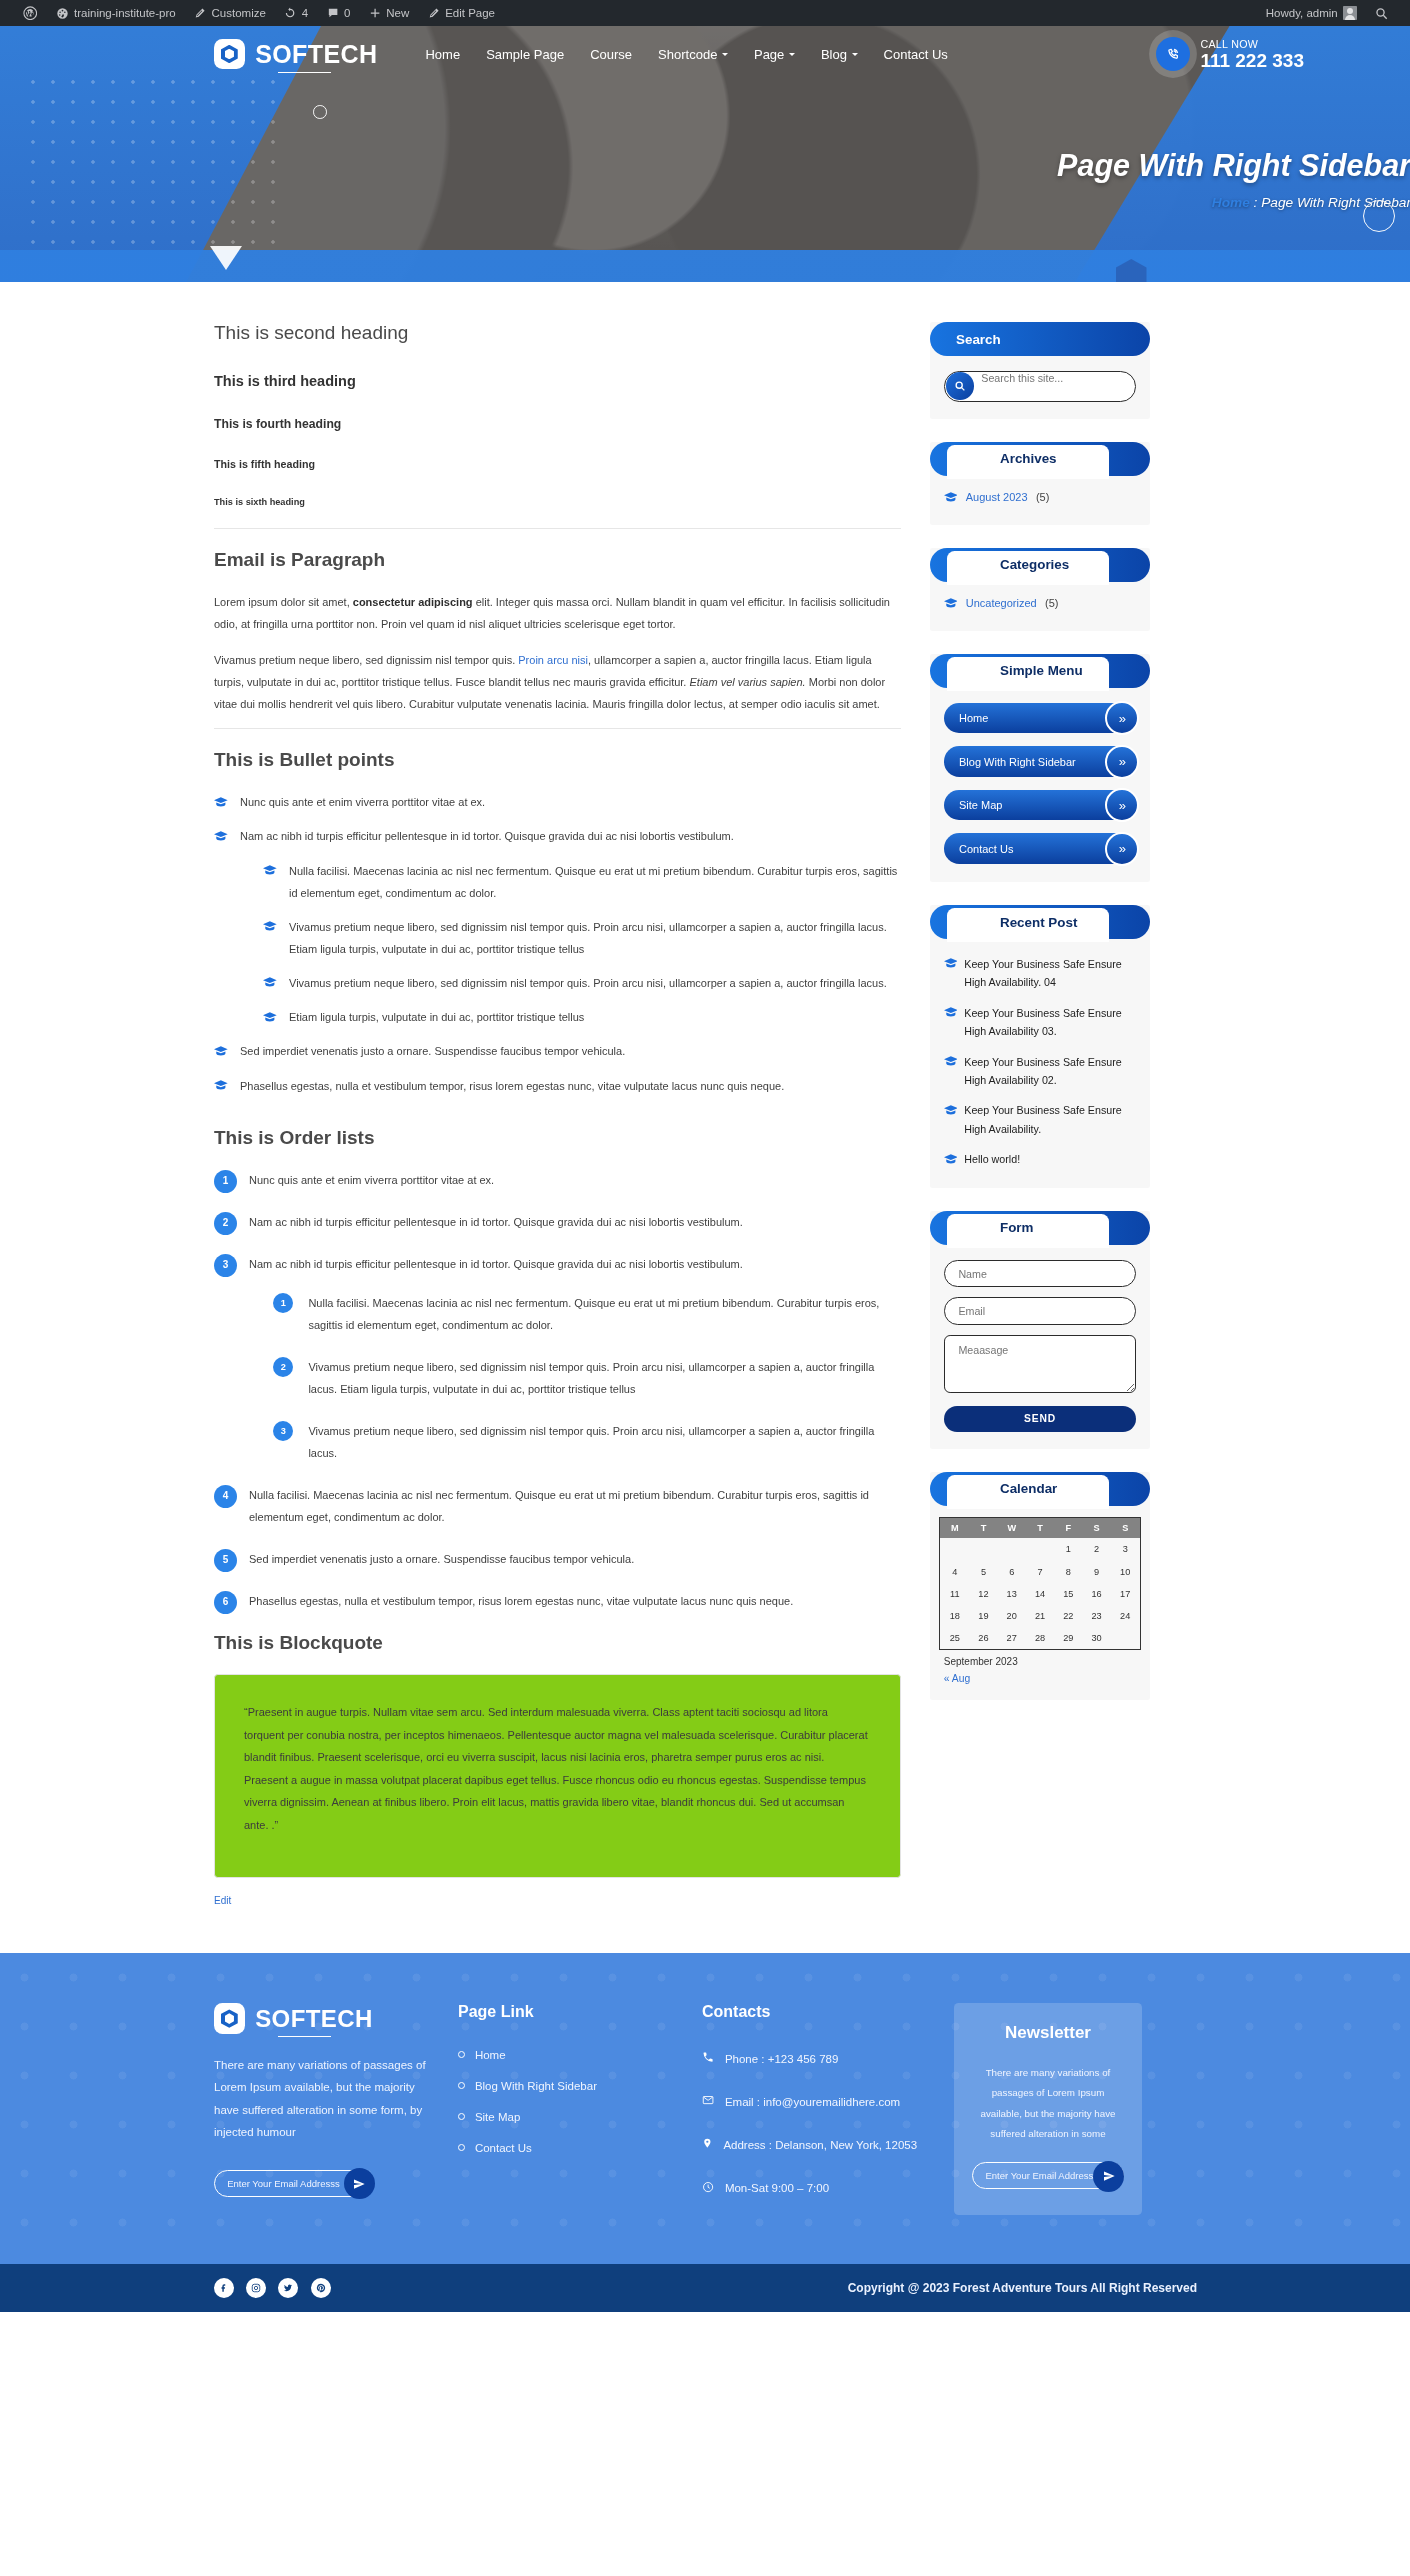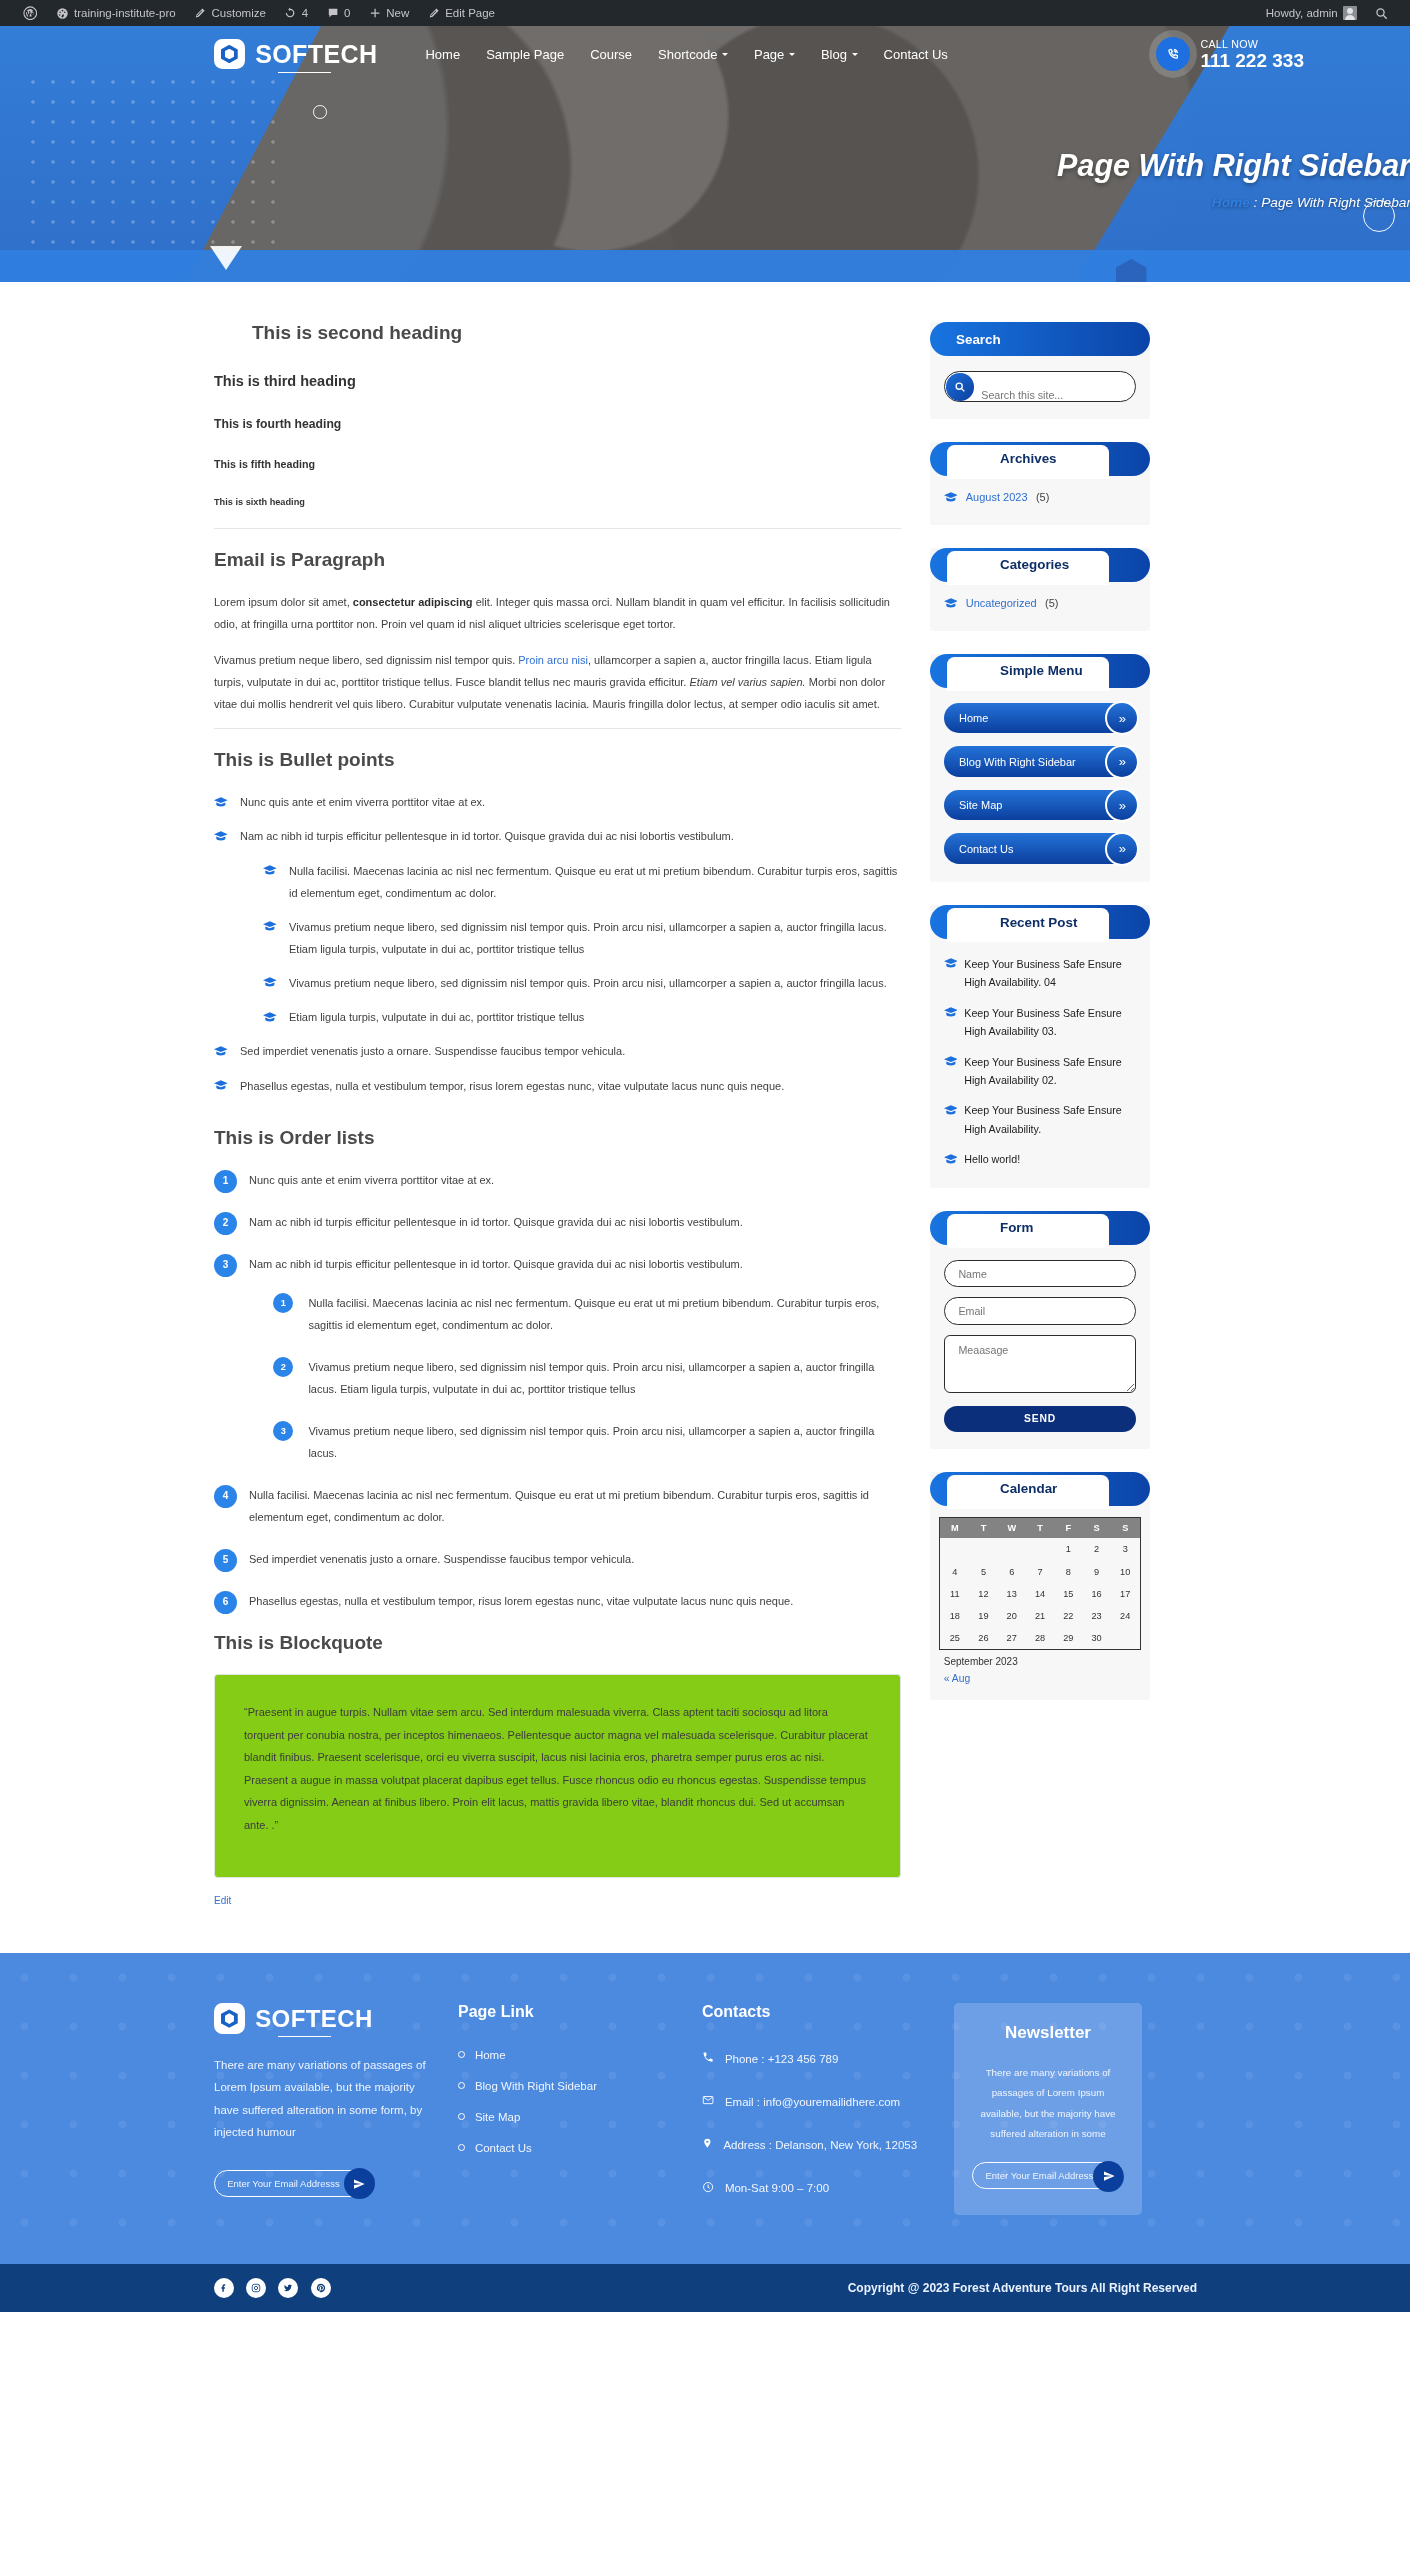--- a/index.html
+++ b/index.html
@@ -90,21 +90,21 @@
   .hero-crumb{margin-top:12.2px;font-size:13.7px;color:#fff;text-shadow:0 0.8px 3.1px rgba(0,0,0,.4);}
   .hero-crumb a{color:#2f7fe0;text-decoration:none;font-weight:600;}
 
   
   .wrap{width:1411px;padding:0 214px;display:flex;gap:29px;padding-top:40px;padding-bottom:46px;align-items:flex-start;}
   .content{width:687px;}
   .sidebar{width:220px;}
 
   
   h1.hd{font-size:24px;font-weight:700;color:#3d3d3d;margin-bottom:27.5px;}
-  h2.hd{font-size:19px;font-weight:700;color:#4a4a4a;margin-bottom:29px;margin-left:38px;}
+  h2.hd{font-size:19px;font-weight:400;color:#4a4a4a;margin-bottom:29px;}
   h3.hd{font-size:14.5px;font-weight:700;color:#333;margin-bottom:27.5px;}
   h4.hd{font-size:12.2px;font-weight:700;color:#333;margin-bottom:27px;}
   h5.hd{font-size:10.7px;font-weight:700;color:#333;margin-bottom:27px;}
   h6.hd{font-size:9.2px;font-weight:700;color:#333;margin-bottom:21.4px;}
 
   .rule{border-bottom:0.8px solid #e6e6e6;margin:9.2px 0 20px;}
 
   .sec-title{font-size:19px;font-weight:700;color:#4a4a4a;margin-bottom:20px;}
   p.body{font-size:11px;line-height:2.0;color:#3f3f3f;margin-bottom:13.7px;}
   p.body a{color:#2f6fd0;text-decoration:none;}
@@ -139,21 +139,21 @@
     background:linear-gradient(90deg,#1874e0 0%,#0b44a8 100%);position:relative;}
   .wtitle .lbl{position:relative;z-index:3;color:#fff;font-size:13.4px;font-weight:700;padding-left:26px;}
   .wtitle.tab .lbl{color:#0e2e66;margin-left:44px;}
   .wtitle.tab::before{
     content:"";position:absolute;left:17px;right:41px;top:3.1px;bottom:-3.1px;background:#ffffff;
     border-radius:7.6px 7.6px 0 0;z-index:1;
   }
   .wbody{padding:15.3px 13.7px 17px;}
 
   
-  .searchbox{position:relative;height:30.5px;border:0.8px solid #2b2b2b;border-radius:15.3px;background:#fff;display:flex;align-items:flex-end;}
+  .searchbox{position:relative;height:30.5px;border:0.8px solid #2b2b2b;border-radius:15.3px;background:#fff;display:flex;align-items:flex-start;}
   .searchbtn{width:27.5px;height:27.5px;border-radius:50%;background:linear-gradient(135deg,#1d6fdc,#0b3f9e);
      display:flex;align-items:center;justify-content:center;margin-left:1.5px;flex:0 0 auto;}
   .searchinput{flex:1;border:0;outline:none;background:transparent;font-size:10.7px;color:#5a5a5a;padding:0 7.6px;font-family:inherit;}
 
   .linkrow{display:flex;align-items:center;gap:8.4px;font-size:11px;color:#2f6fd0;margin-bottom:4.6px;}
   .linkrow .cnt{color:#444;}
   .linkrow a{color:#2f6fd0;text-decoration:none;}
 
   
   .menubtn{position:relative;height:30.5px;border-radius:15.3px;background:linear-gradient(180deg,#2472d8,#0b3f9e);

